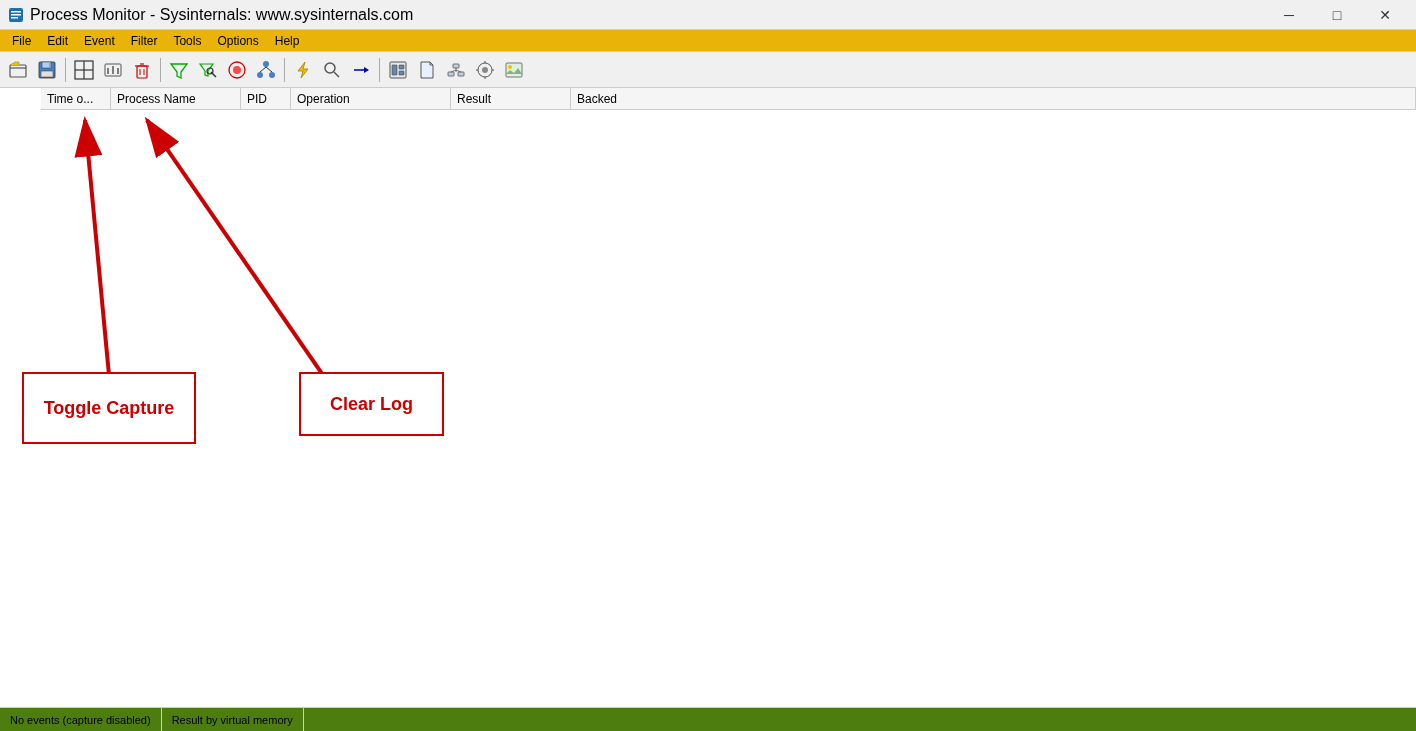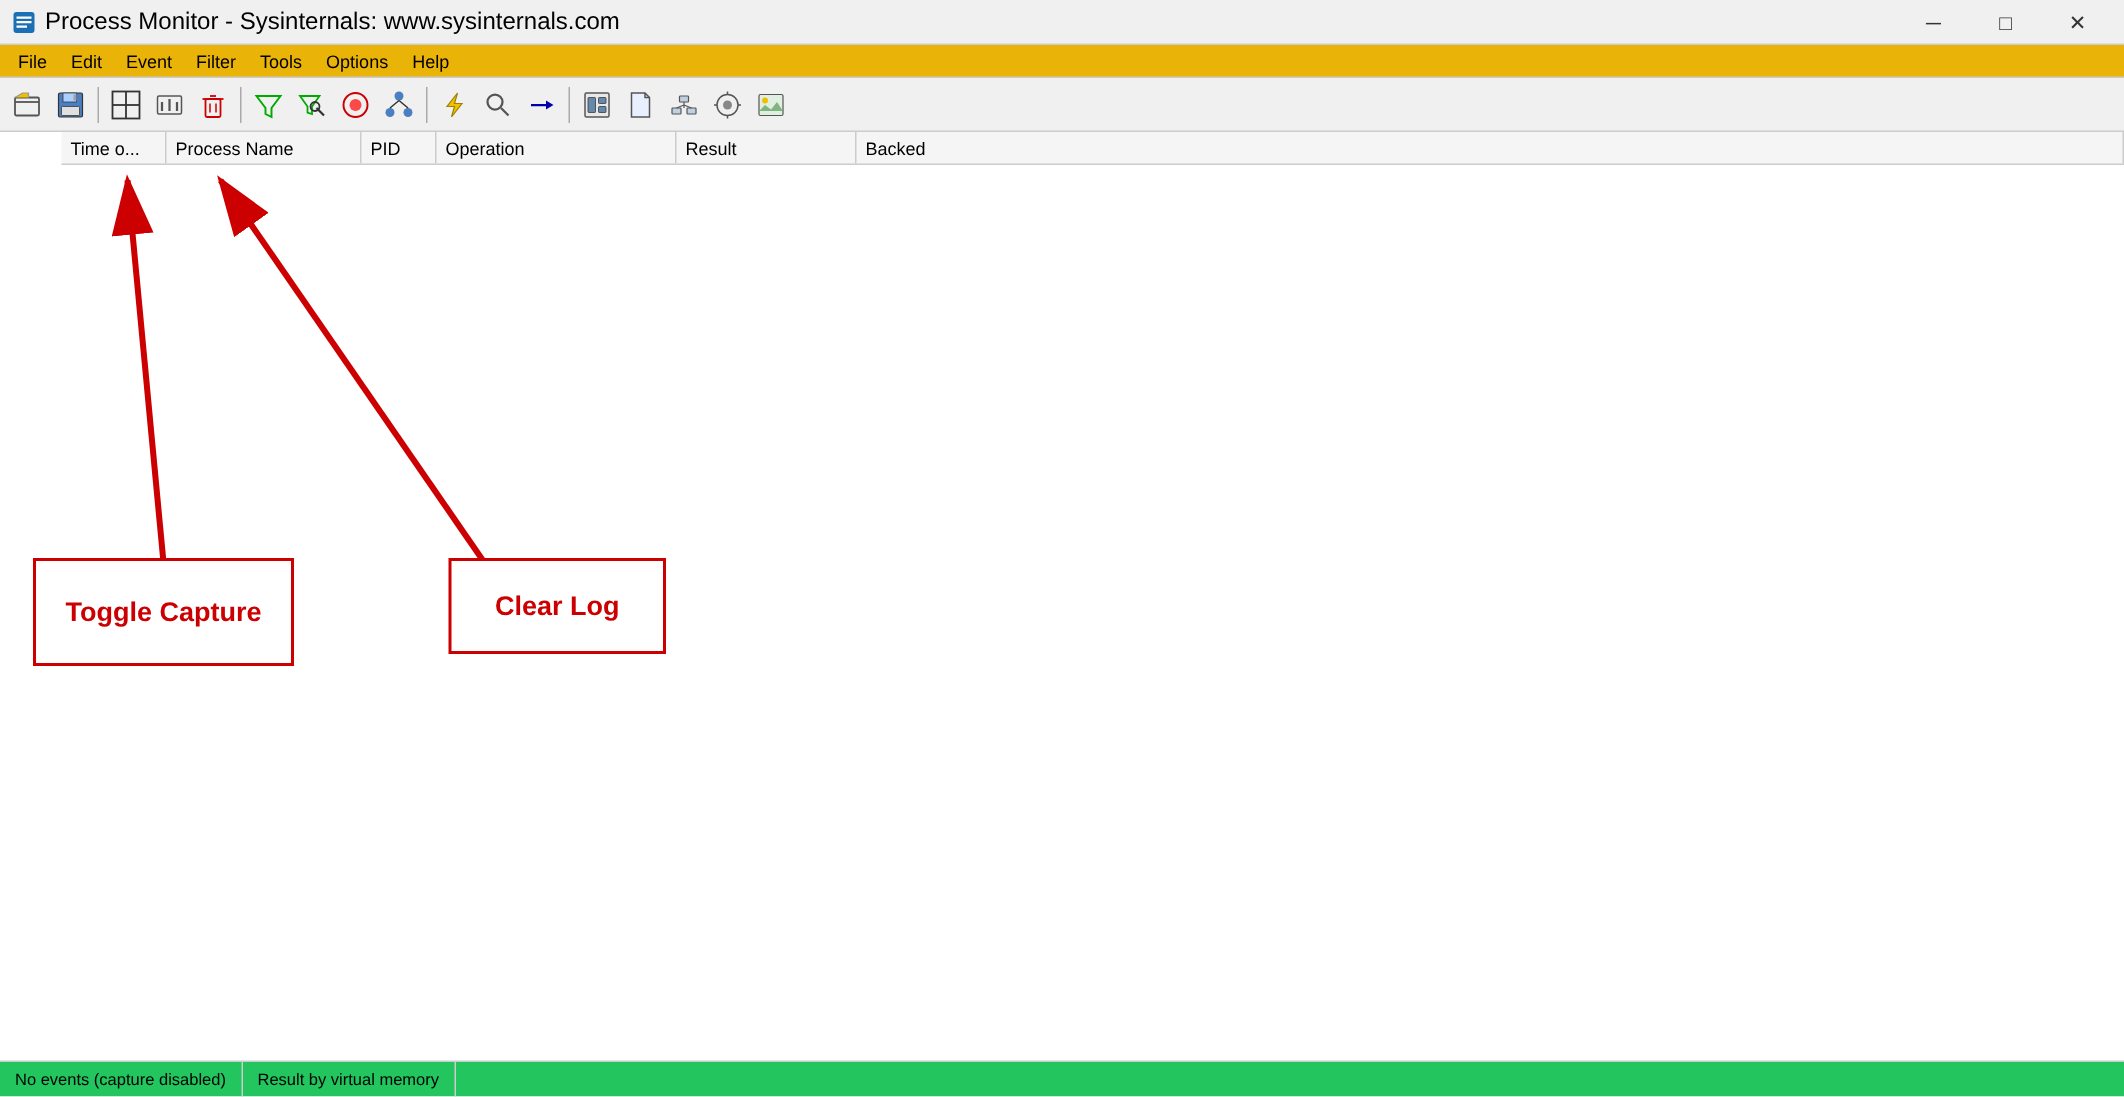--- a/index.html
+++ b/index.html
@@ -154,21 +154,21 @@
       width: 100%;
       height: 100%;
       pointer-events: none;
     }
 
     
     .status-bar {
       display: flex;
       align-items: flex-end;
       height: 24px;
-      background: #22c55e;
+      background: #4d7c0f;
       border-top: 1px solid #ccc;
       font-size: 11px;
       color: #000;
     }
     .status-segment {
       padding: 0 10px;
       height: 100%;
       display: flex;
       align-items: center;
       border-right: 1px solid #ccc;

